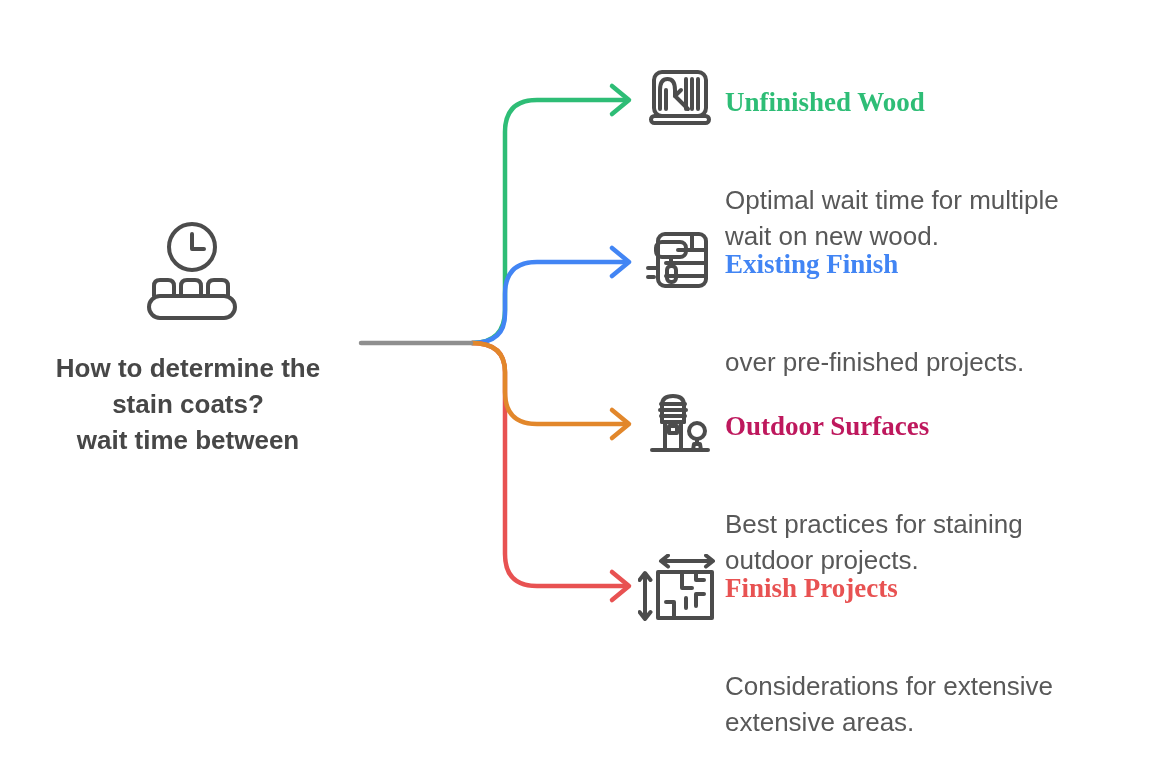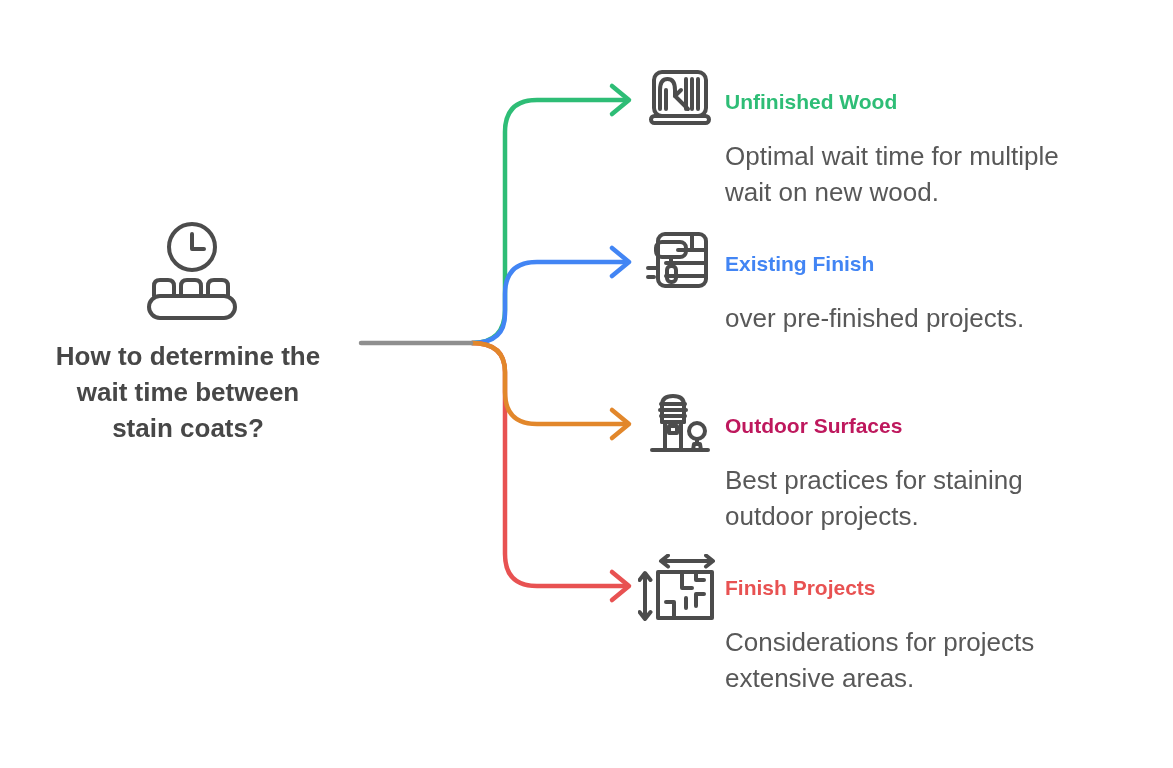--- a/index.html
+++ b/index.html
@@ -17,31 +17,34 @@
   .icon path, .icon rect, .icon circle, .icon polyline {
     fill: none; stroke-width: 4; stroke-linecap: round; stroke-linejoin: round;
   }
   .question {
     width: 310px;
     text-align: center;
     font-size: 26px;
     font-weight: bold;
     line-height: 36px;
     color: #474747;
+    margin-top: 12px;
   }
   .branch-title {
-    font-size: 21px;
+    font-size: 27px;
     font-weight: bold;
     line-height: 32px;
     white-space: nowrap;
+    font-family: Liberation Serif, serif;
   }
   .branch-desc {
     font-size: 26px;
     line-height: 36px;
     color: #585858;
+    margin-top: 44px;
   }
   .desc-line { display: block; white-space: nowrap; }
 </style>
 </head>
 <body>
 
 <div class="canvas">
 
   <svg class="conn abs" style="left:0;top:0" width="1173" height="768" viewBox="0 0 1173 768">
     <path d="M 472 343 Q 505 343 505 310 L 505 132 Q 505 100 537 100 L 626 100" stroke="#2EBD76"></path>
@@ -63,22 +66,22 @@
     <path d="M 62 76 V 66 Q 62 60 68 60 H 76 Q 82 60 82 66 V 76"></path>
     <rect x="3" y="76" width="86" height="22" rx="11"></rect>
     <circle cx="17" cy="87" r="3" stroke="none" fill="#4C4C4C"></circle>
     <circle cx="35" cy="87" r="3" stroke="none" fill="#4C4C4C"></circle>
     <circle cx="53" cy="87" r="3" stroke="none" fill="#4C4C4C"></circle>
     <circle cx="71" cy="87" r="3" stroke="none" fill="#4C4C4C"></circle>
   </svg>
 
   <div class="question abs" style="left:33px;top:338px">
     <span class="desc-line">How to determine the</span>
+    <span class="desc-line">stain coats?</span>
     <span class="desc-line">wait time between</span>
-    <span class="desc-line">stain coats?</span>
   </div>
 
   <svg class="icon abs" style="left:648px;top:68px" width="64" height="64" viewBox="0 0 64 64" stroke="#4C4C4C">
     <rect x="6" y="4" width="52" height="44" rx="8"></rect>
     <rect x="3" y="48" width="58" height="7" rx="3.5"></rect>
     <path d="M 38 11 V 41 M 44 11 V 41 M 50 11 V 41"></path>
     <path d="M 12 41 V 22 Q 12 11 19.5 11 Q 27 11 27 22 V 28"></path>
     <path d="M 18 41 V 22"></path>
     <path d="M 27 28 L 40 41 M 33 22 L 27 28"></path>
   </svg>
@@ -117,17 +120,17 @@
   </div>
 
   <svg class="icon abs" style="left:638px;top:554px" width="80" height="68" viewBox="0 0 80 68" stroke="#4C4C4C">
     <path d="M 24 7 H 74 M 30 1.5 L 23 7 L 30 12.5 M 68 1.5 L 75 7 L 68 12.5"></path>
     <path d="M 7 20 V 64 M 1.5 26 L 7 19 L 12.5 26 M 1.5 58 L 7 65 L 12.5 58"></path>
     <rect x="20" y="18" width="54" height="46"></rect>
     <path d="M 44 18 V 34 M 44 34 H 54 M 58 18 V 26 M 58 26 H 66 M 58 40 H 66 M 58 40 V 52 M 28 48 H 36 M 36 48 V 64 M 48 44 V 54"></path>
   </svg>
   <div class="branch-title abs" style="left: 725px; top: 572px; color: rgb(232, 82, 82);">Finish Projects</div>
   <div class="branch-desc abs" style="left:725px;top:624px">
-    <span class="desc-line">Considerations for projects</span>
+    <span class="desc-line">Considerations for extensive</span>
     <span class="desc-line">extensive areas.</span>
   </div>
 
 </div>
 
 </body></html>

